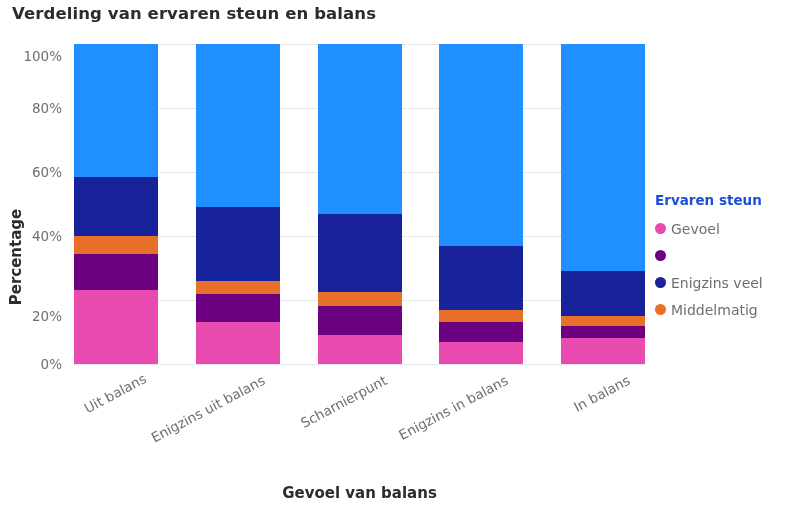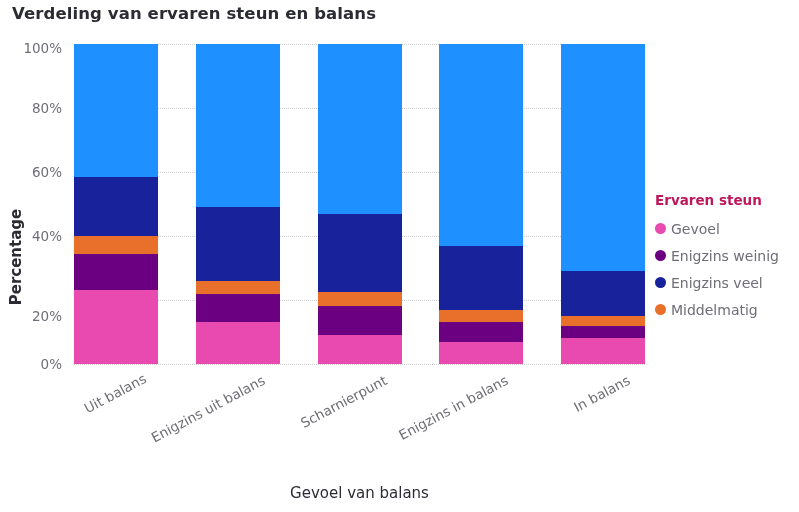--- a/index.html
+++ b/index.html
@@ -121,35 +121,35 @@
     color: #6e6e76;
     white-space: nowrap;
   }
   .x-axis-title {
     position: absolute;
     left: 74px;
     top: 484px;
     width: 571px;
     text-align: center;
     font-size: 15px;
-    font-weight: 400;
+    font-weight: 700;
     color: #2b2b33;
     white-space: nowrap;
   }
 
   
   .legend {
     position: absolute;
     left: 655px;
     top: 192px;
   }
   .legend-title {
     font-size: 13.5px;
     font-weight: 700;
-    color: #be185d;
+    color: #1d4ed8;
     margin-bottom: 7px;
     white-space: nowrap;
   }
   .legend-item {
     display: flex;
     align-items: center;
     height: 27px;
     white-space: nowrap;
   }
   .legend-swatch {
@@ -171,21 +171,21 @@
 
   <div class="chart-title">Verdeling van ervaren steun en balans</div>
 
   <div class="y-axis-labels">
     <div class="y-axis-title">Percentage</div>
   <div class="y-tick" style="top: 320px;">0%</div>
       <div class="y-tick" style="top: 272px;">20%</div>
       <div class="y-tick" style="top: 192px;">40%</div>
       <div class="y-tick" style="top: 128px;">60%</div>
       <div class="y-tick" style="top: 64px;">80%</div>
-      <div class="y-tick" style="top: 4px;">100%</div>
+      <div class="y-tick" style="top: 12px;">100%</div>
     </div>
 
   <div class="plot-area">
     <div class="gridlines">
         <div class="gridline" style="top: 320px;"></div>
         <div class="gridline" style="top: 256px;"></div>
         <div class="gridline" style="top: 192px;"></div>
         <div class="gridline" style="top: 128px;"></div>
         <div class="gridline" style="top: 64px;"></div>
         <div class="gridline" style="top: 0px;"></div>
@@ -241,21 +241,20 @@
 
   <div class="legend">
     <div class="legend-title">Ervaren steun</div>
     <div class="legend-items">
         <div class="legend-item">
           <span class="legend-swatch" style="background: rgb(232, 74, 176);"></span>
           <span class="legend-label">Gevoel</span>
         </div>
         <div class="legend-item">
           <span class="legend-swatch" style="background: rgb(107, 0, 128);"></span>
-          <span class="legend-label">Enigzins weinig</span>
         </div>
         <div class="legend-item">
           <span class="legend-swatch" style="background: rgb(23, 34, 155);"></span>
           <span class="legend-label">Enigzins veel</span>
         </div>
         <div class="legend-item">
           <span class="legend-swatch" style="background: rgb(232, 112, 42);"></span>
           <span class="legend-label">Middelmatig</span>
         </div>
       </div>

